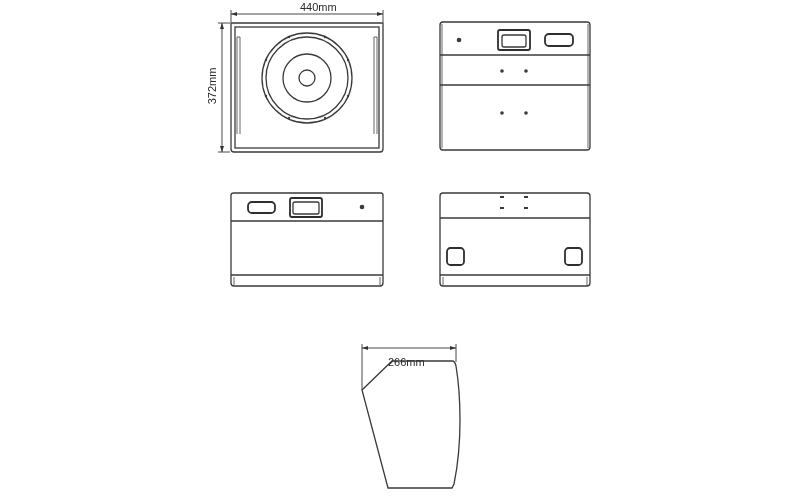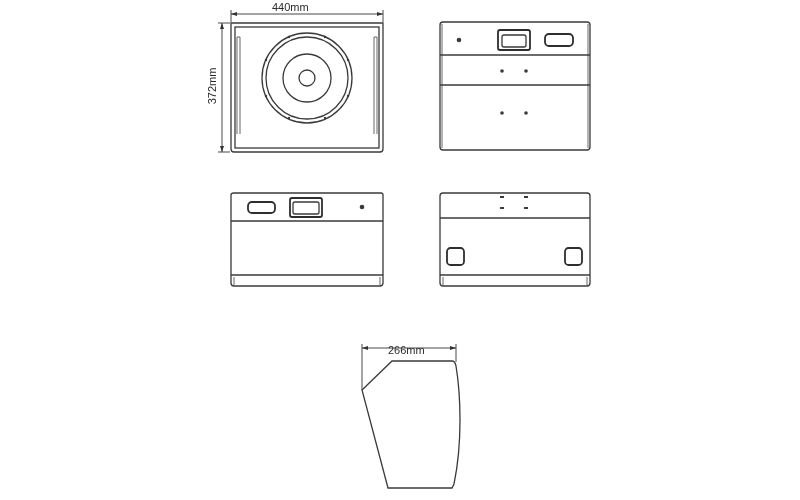--- a/index.html
+++ b/index.html
@@ -118,15 +118,15 @@
   <g>
     <line class="dim" x1="362" y1="348" x2="456" y2="348"></line>
     <line class="dim" x1="362" y1="344" x2="362" y2="390"></line>
     <line class="dim" x1="456" y1="344" x2="456" y2="362"></line>
     <polygon class="arrow" points="362,348 368,346 368,350"></polygon>
     <polygon class="arrow" points="456,348 450,346 450,350"></polygon>
     <path class="ln" d="M362,390 L392,361 H452 Q455,361 456,366 Q460,390 460,420 Q460,455 454,484 L452,488 H388 Z"></path>
   </g>
 </svg>
 
-<div class="lbl" style="left:272px; top:1px;">440mm</div>
+<div class="lbl" style="left:300px; top:1px;">440mm</div>
 <div class="lbl vlbl" style="left:192px; top:80px; width:40px; text-align:center;">372mm</div>
-<div class="lbl" style="left:388px; top:344px;">266mm</div>
+<div class="lbl" style="left:388px; top:356px;">266mm</div>
 
 </body></html>

